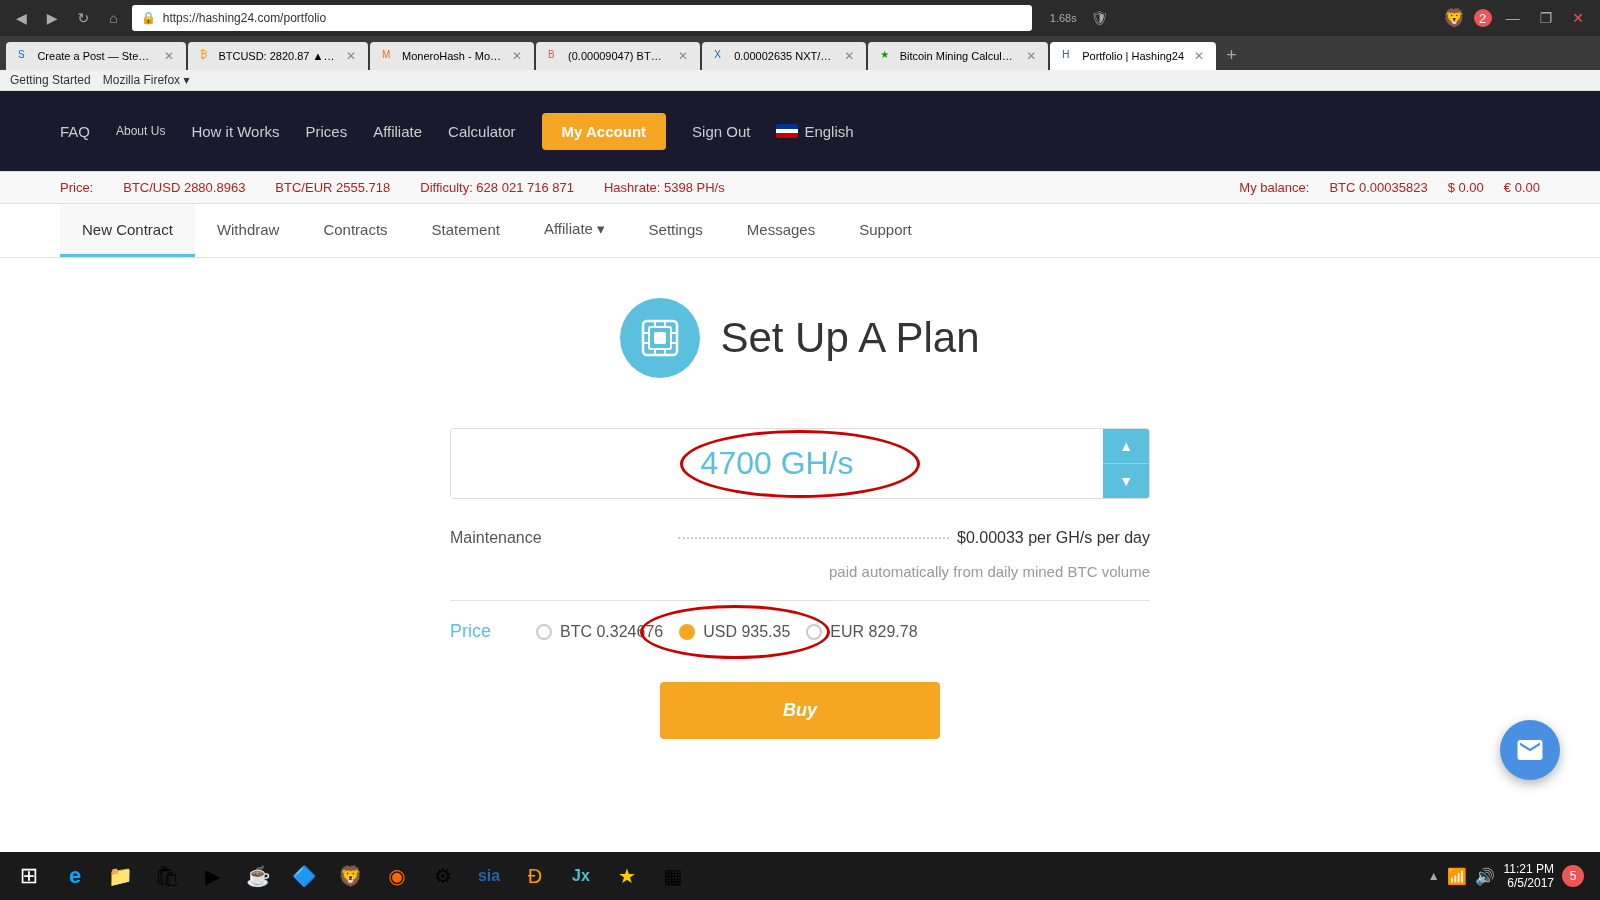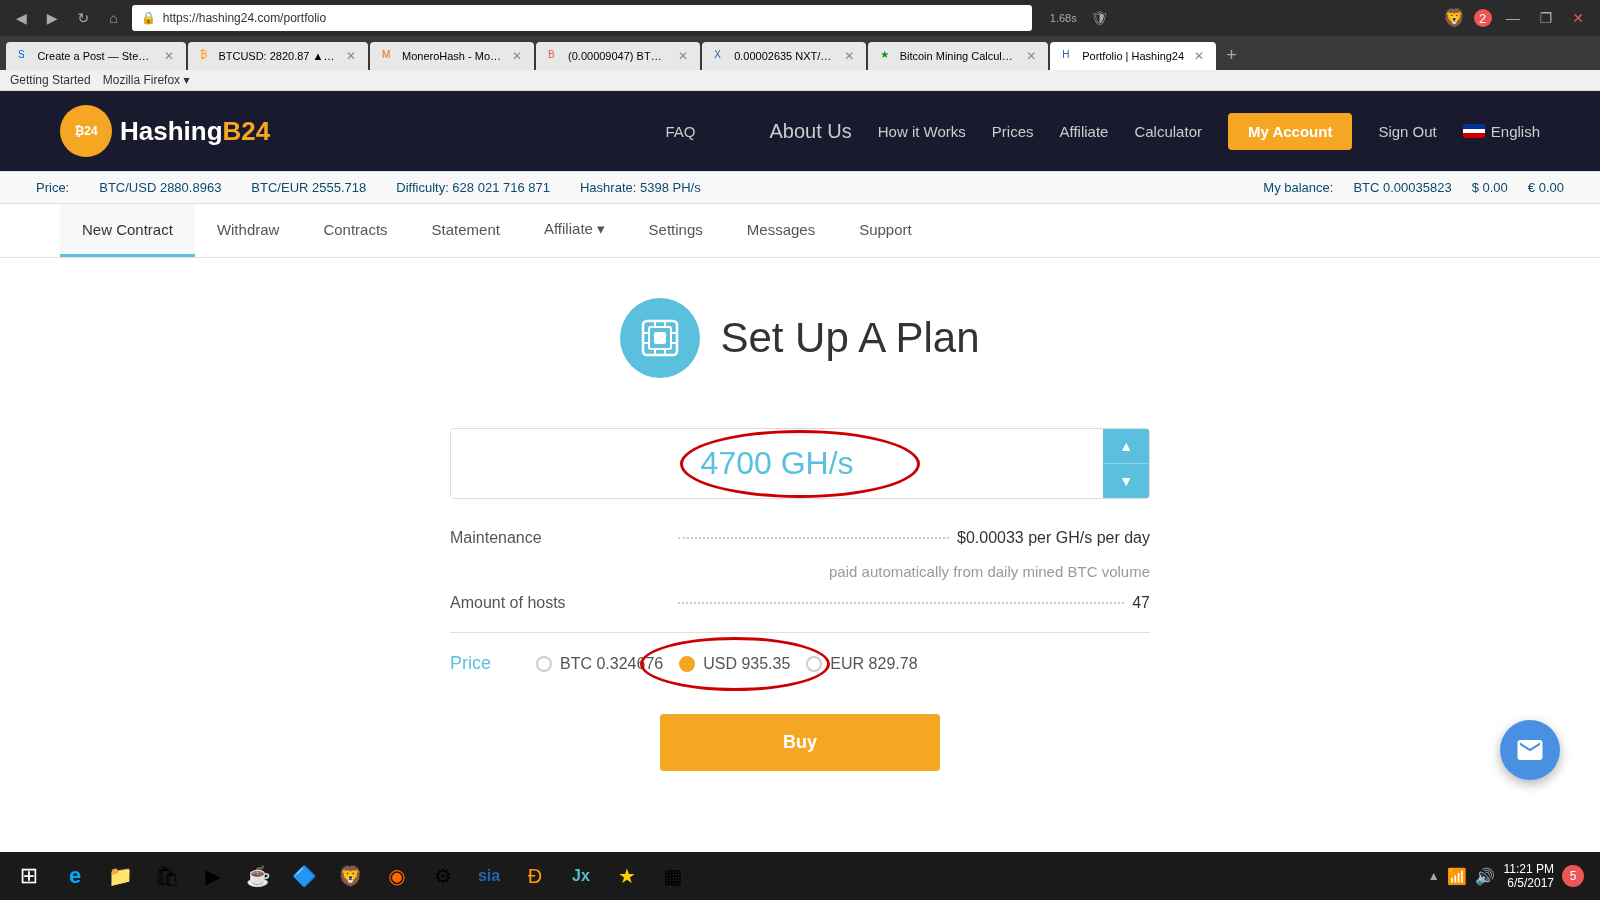--- a/index.html
+++ b/index.html
@@ -26,21 +26,21 @@
     .site-header { background: #1a1a2e; padding: 0 60px; display: flex; align-items: center; justify-content: space-between; height: 80px; }
     .site-logo { display: flex; align-items: center; gap: 8px; }
     .site-nav { display: flex; align-items: center; gap: 26px; }
     .site-nav a { color: #ccc; text-decoration: none; font-size: 15px; }
     .btn-my-account { background: #f5a623; color: white; padding: 10px 20px; border-radius: 4px; font-size: 15px; font-weight: bold; cursor: pointer; border: none; }
     .sign-out { color: #ccc; font-size: 15px; cursor: pointer; }
     .lang-flag { display: flex; align-items: center; gap: 6px; color: #ccc; font-size: 15px; cursor: pointer; }
     .flag-icon { width: 22px; height: 14px; background: linear-gradient(180deg, #003399 0%, #003399 33%, white 33%, white 66%, #cc0000 66%, #cc0000 100%); border-radius: 2px; position: relative; }
 
     
-    .ticker-bar { background: #f8f8f8; border-top: 1px solid #e0e0e0; border-bottom: 1px solid #e0e0e0; padding: 8px 36px; display: flex; align-items: center; justify-content: space-between; font-size: 13px; color: #0c4a6e; }
+    .ticker-bar { background: #f8f8f8; border-top: 1px solid #e0e0e0; border-bottom: 1px solid #e0e0e0; padding: 8px 60px; display: flex; align-items: center; justify-content: space-between; font-size: 13px; color: #b91c1c; }
     .ticker-left { display: flex; gap: 30px; }
     .ticker-right { display: flex; gap: 20px; }
 
     
     .sub-nav { background: white; border-bottom: 1px solid #e0e0e0; display: flex; align-items: stretch; padding: 0 60px; }
     .sub-nav-item { padding: 16px 22px; font-size: 15px; color: #555; cursor: pointer; border-bottom: 3px solid transparent; text-decoration: none; display: flex; align-items: center; gap: 4px; }
     .sub-nav-item.active { background: #f8f8f8; border-bottom: 3px solid #5bc0de; color: #333; font-weight: 500; }
 
     
     .main-content { background: white; min-height: 600px; padding: 40px 60px; display: flex; flex-direction: column; align-items: center; }
@@ -145,32 +145,23 @@
 
   <div class="bookmarks-bar">
     <span>Getting Started</span>
     <span>Mozilla Firefox ▾</span>
   </div>
 </div>
 
 <div>
 
   <div class="site-header">
-    <div class="site-logo">
-
-      <div style="position:relative;width:52px;height:52px;">
-        <div style="width:52px;height:52px;background:#f5a623;border-radius:50%;display:flex;align-items:center;justify-content:center;">
-          <span style="color:white;font-size:12px;font-weight:bold;">₿24</span>
-        </div>
-      </div>
-      <span style="color:white;font-size:26px;font-weight:bold;">Hashing<span style="color:#f5a623;">B24</span></span>
-    </div>
     <div class="site-nav">
       <a href="#" class="site-nav" style="color:#ccc;text-decoration:none;font-size:15px;">FAQ</a>
-      <a href="#" style="color:#ccc;text-decoration:none;font-size:20px;margin-left:48px;">About Us</a>
+      <a href="#" style="color:#ccc;text-decoration:none;font-size:12px;">About Us</a>
       <a href="#" style="color:#ccc;text-decoration:none;font-size:15px;">How it Works</a>
       <a href="#" style="color:#ccc;text-decoration:none;font-size:15px;">Prices</a>
       <a href="#" style="color:#ccc;text-decoration:none;font-size:15px;">Affiliate</a>
       <a href="#" style="color:#ccc;text-decoration:none;font-size:15px;">Calculator</a>
       <button class="btn-my-account">My Account</button>
       <span class="sign-out">Sign Out</span>
       <div class="lang-flag">
         <div class="flag-icon"></div>
         <span>English</span>
       </div>
@@ -238,25 +229,20 @@
         <div style="position:absolute;left:50%;top:50%;transform:translate(-50%,-50%);width:240px;height:68px;border:3px solid #cc0000;border-radius:50%;pointer-events:none;"></div>
       </div>
 
       <div class="dotted-row">
         <span class="dotted-row-label">Maintenance</span>
         <span class="dotted-fill"></span>
         <span class="dotted-row-value">$0.00033 per GH/s per day</span>
       </div>
       <div class="dotted-row-sub" style="text-align:right;width:100%;margin-bottom:14px;color:#999;font-size:15px;">paid automatically from daily mined BTC volume</div>
 
-      <div class="dotted-row">
-        <span class="dotted-row-label">Amount of hosts</span>
-        <span class="dotted-fill"></span>
-        <span class="dotted-row-value">47</span>
-      </div>
 
       <hr class="divider">
 
       <div style="display:flex;align-items:center;gap:16px;margin-top:10px;flex-wrap:wrap;">
         <span style="font-size:18px;color:#5bc0de;width:70px;">Price</span>
 
         <div style="display:flex;align-items:center;gap:8px;">
           <div class="radio-dot"></div>
           <span style="font-size:16px;color:#555;">BTC 0.324676</span>
         </div>
@@ -268,21 +254,21 @@
           <div style="position:absolute;left:50%;top:50%;transform:translate(-50%,-50%);width:190px;height:54px;border:3px solid #cc0000;border-radius:50%;pointer-events:none;"></div>
         </div>
 
         <div style="display:flex;align-items:center;gap:8px;">
           <div class="radio-dot"></div>
           <span style="font-size:16px;color:#555;">EUR 829.78</span>
         </div>
       </div>
 
       <div style="margin-top:40px;display:flex;justify-content:center;">
-        <button style="background:#f5a623;color:white;border:none;border-radius:4px;padding:18px 56px;font-size:18px;font-weight:bold;cursor:pointer;width:280px;">Buy</button>
+        <button style="background:#f5a623;color:white;border:none;border-radius:4px;padding:18px 56px;font-size:18px;font-weight:bold;cursor:pointer;width:280px;font-style:italic;">Buy</button>
       </div>
     </div>
   </div>
 </div>
 
 <div class="chat-btn">
   <svg viewBox="0 0 24 24">
     <path d="M20 4H4c-1.1 0-2 .9-2 2v12c0 1.1.9 2 2 2h16c1.1 0 2-.9 2-2V6c0-1.1-.9-2-2-2zm0 4l-8 5-8-5V6l8 5 8-5v2z"></path>
   </svg>
 </div>

